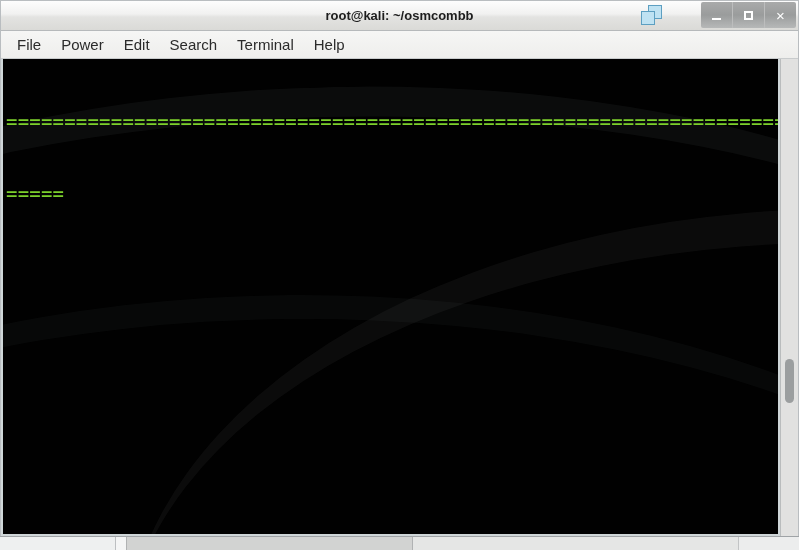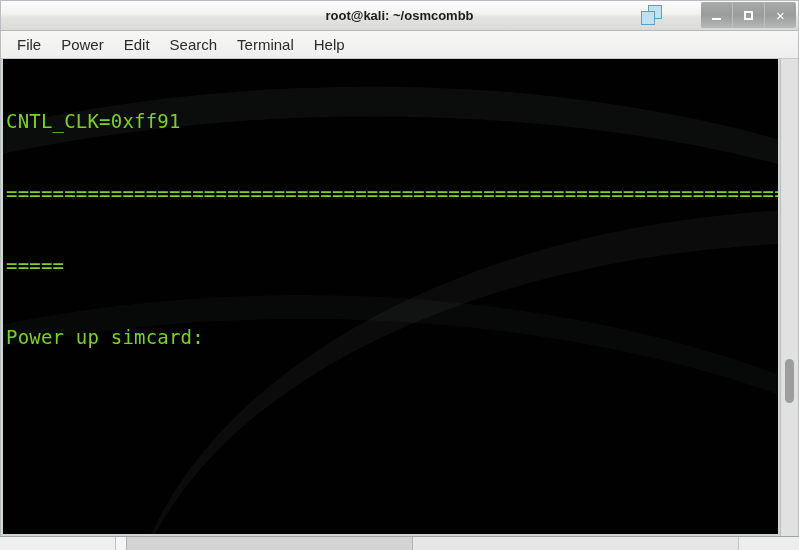--- a/index.html
+++ b/index.html
@@ -341,24 +341,22 @@
 
     <div id="term-body">
 
       <div class="swoosh" id="sw1"></div>
       <div class="swoosh" id="sw2"></div>
       <div class="swoosh" id="sw3"></div>
       <div class="swoosh" id="sw4"></div>
       <div class="swoosh" id="sw5"></div>
 
       <div id="term-text">
-        <div class="tline">CNTL_CLK=0xff91</div>
         <div class="tline">=================================================================================</div>
         <div class="tline">=====</div>
-        <div class="tline">Power up simcard:</div>
         
         
         
         
         
         
         
         
         
         

